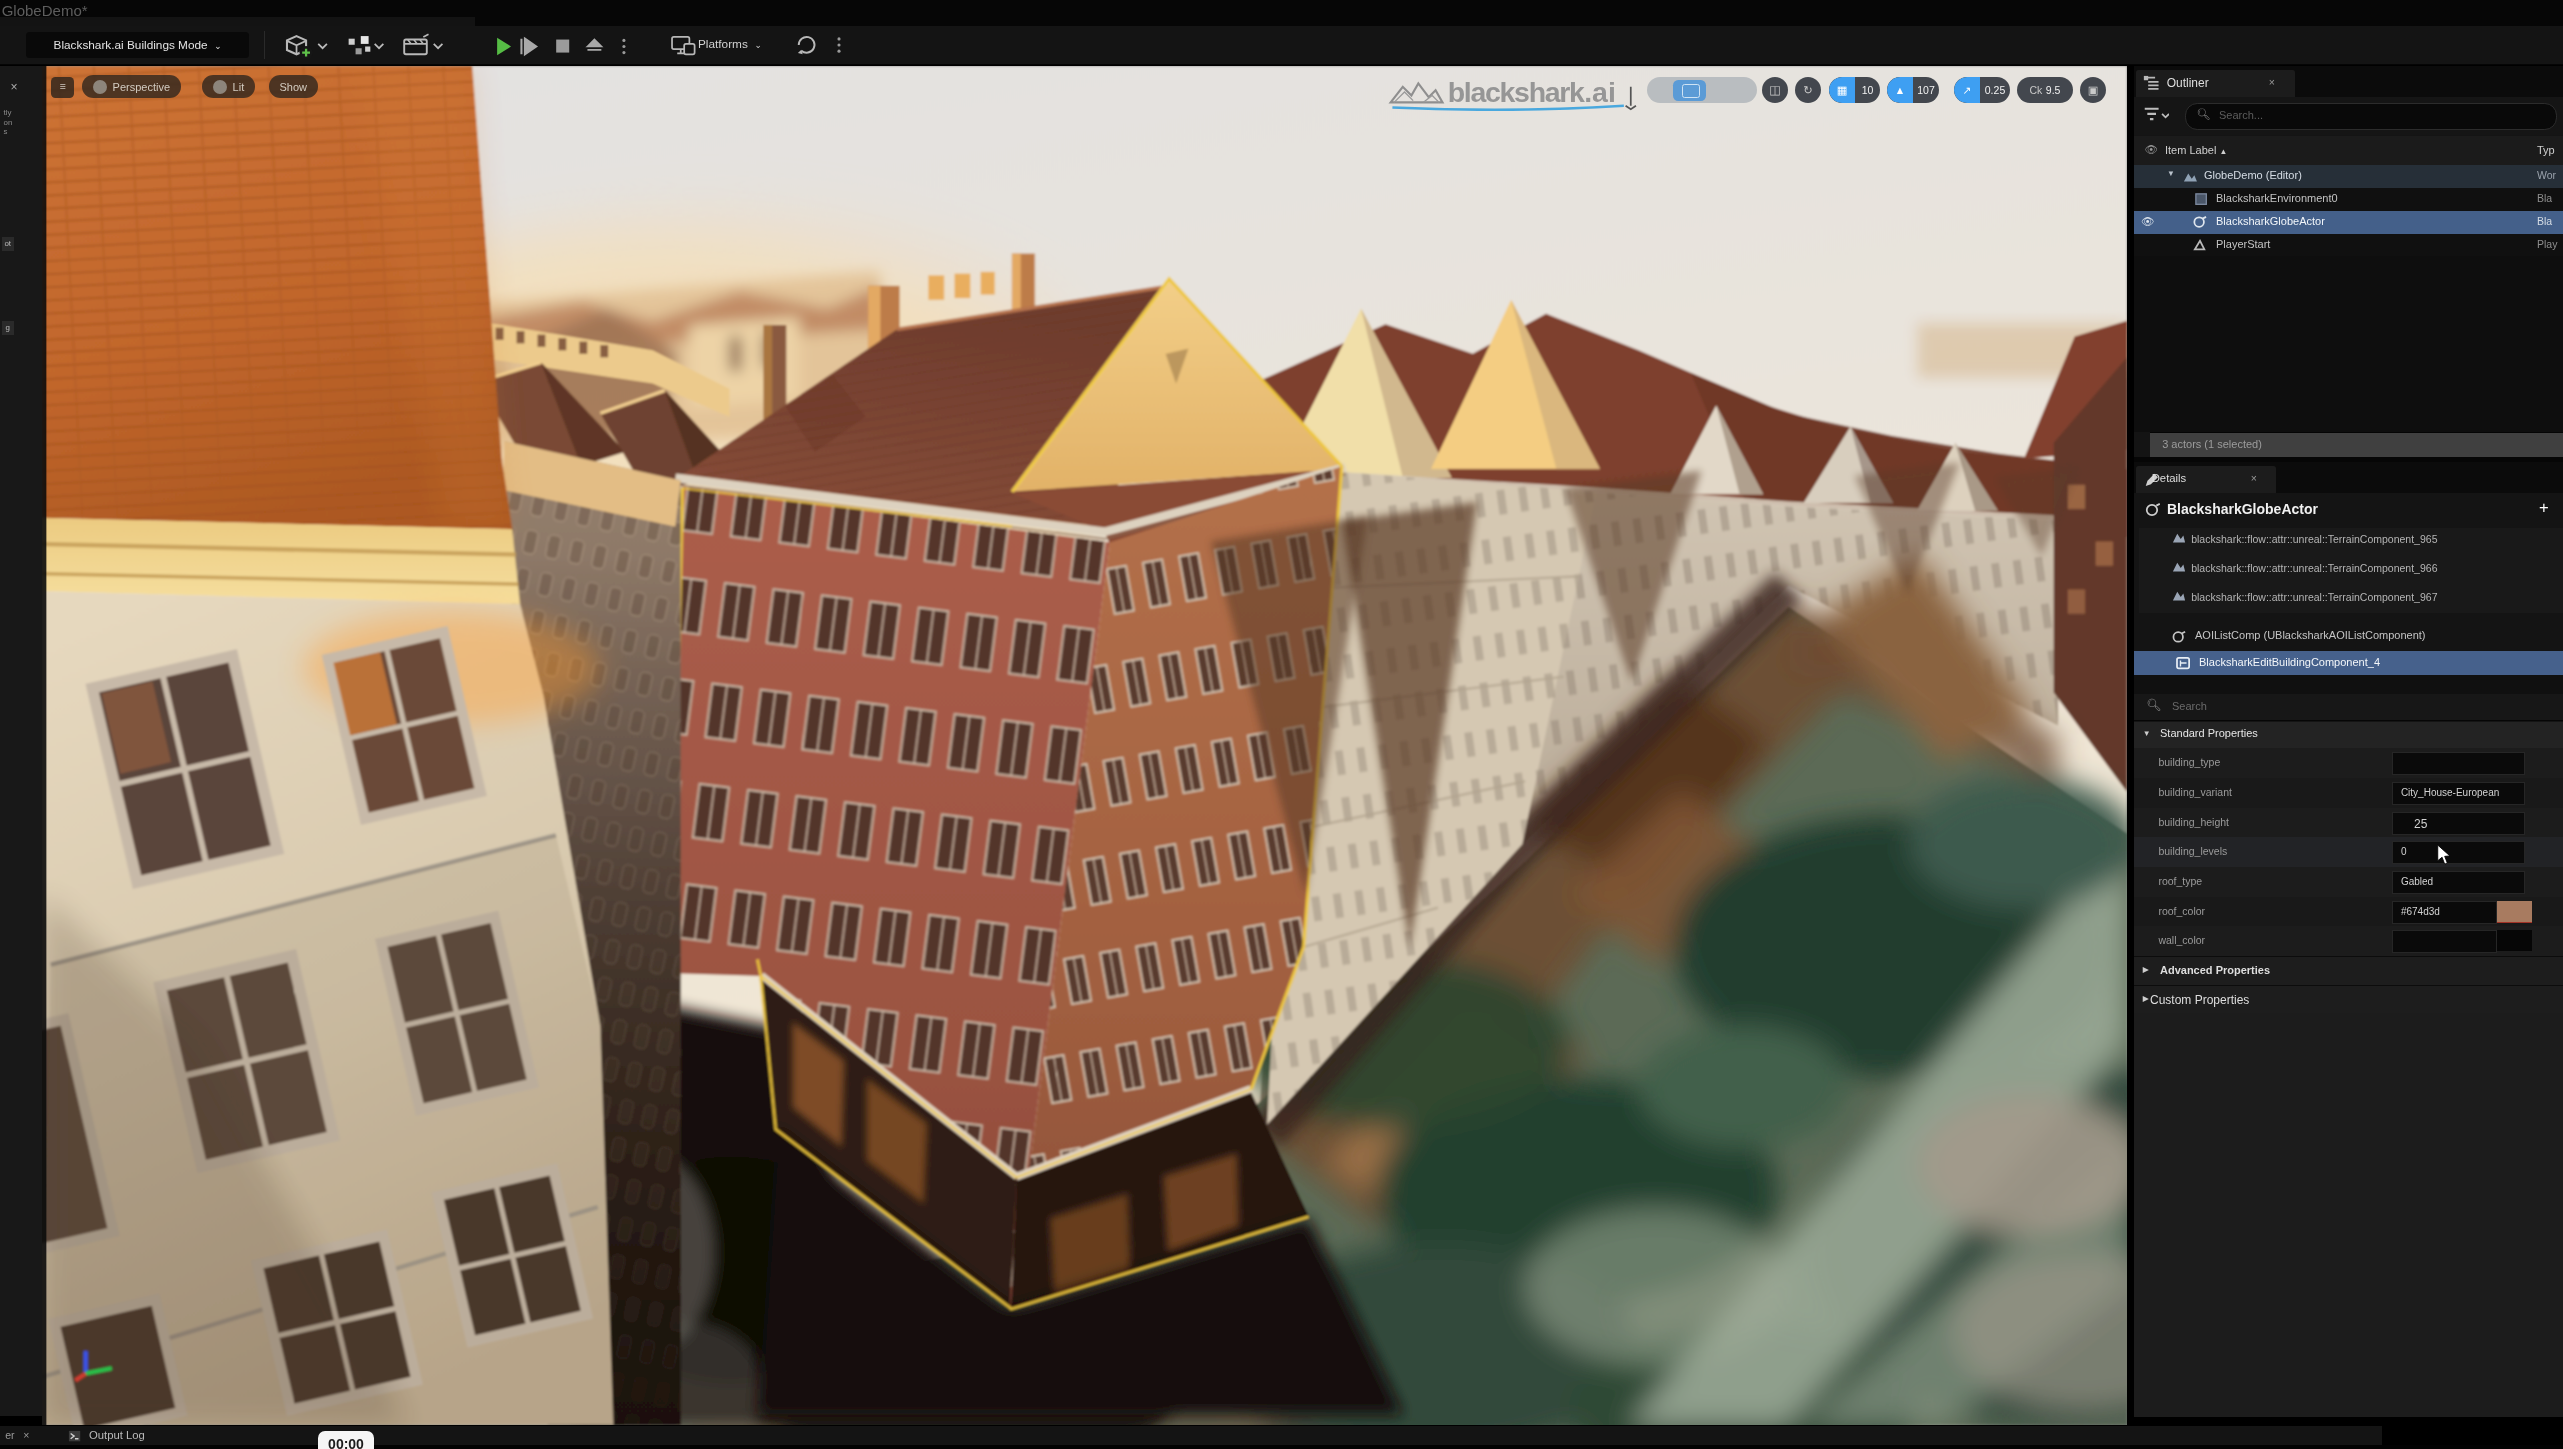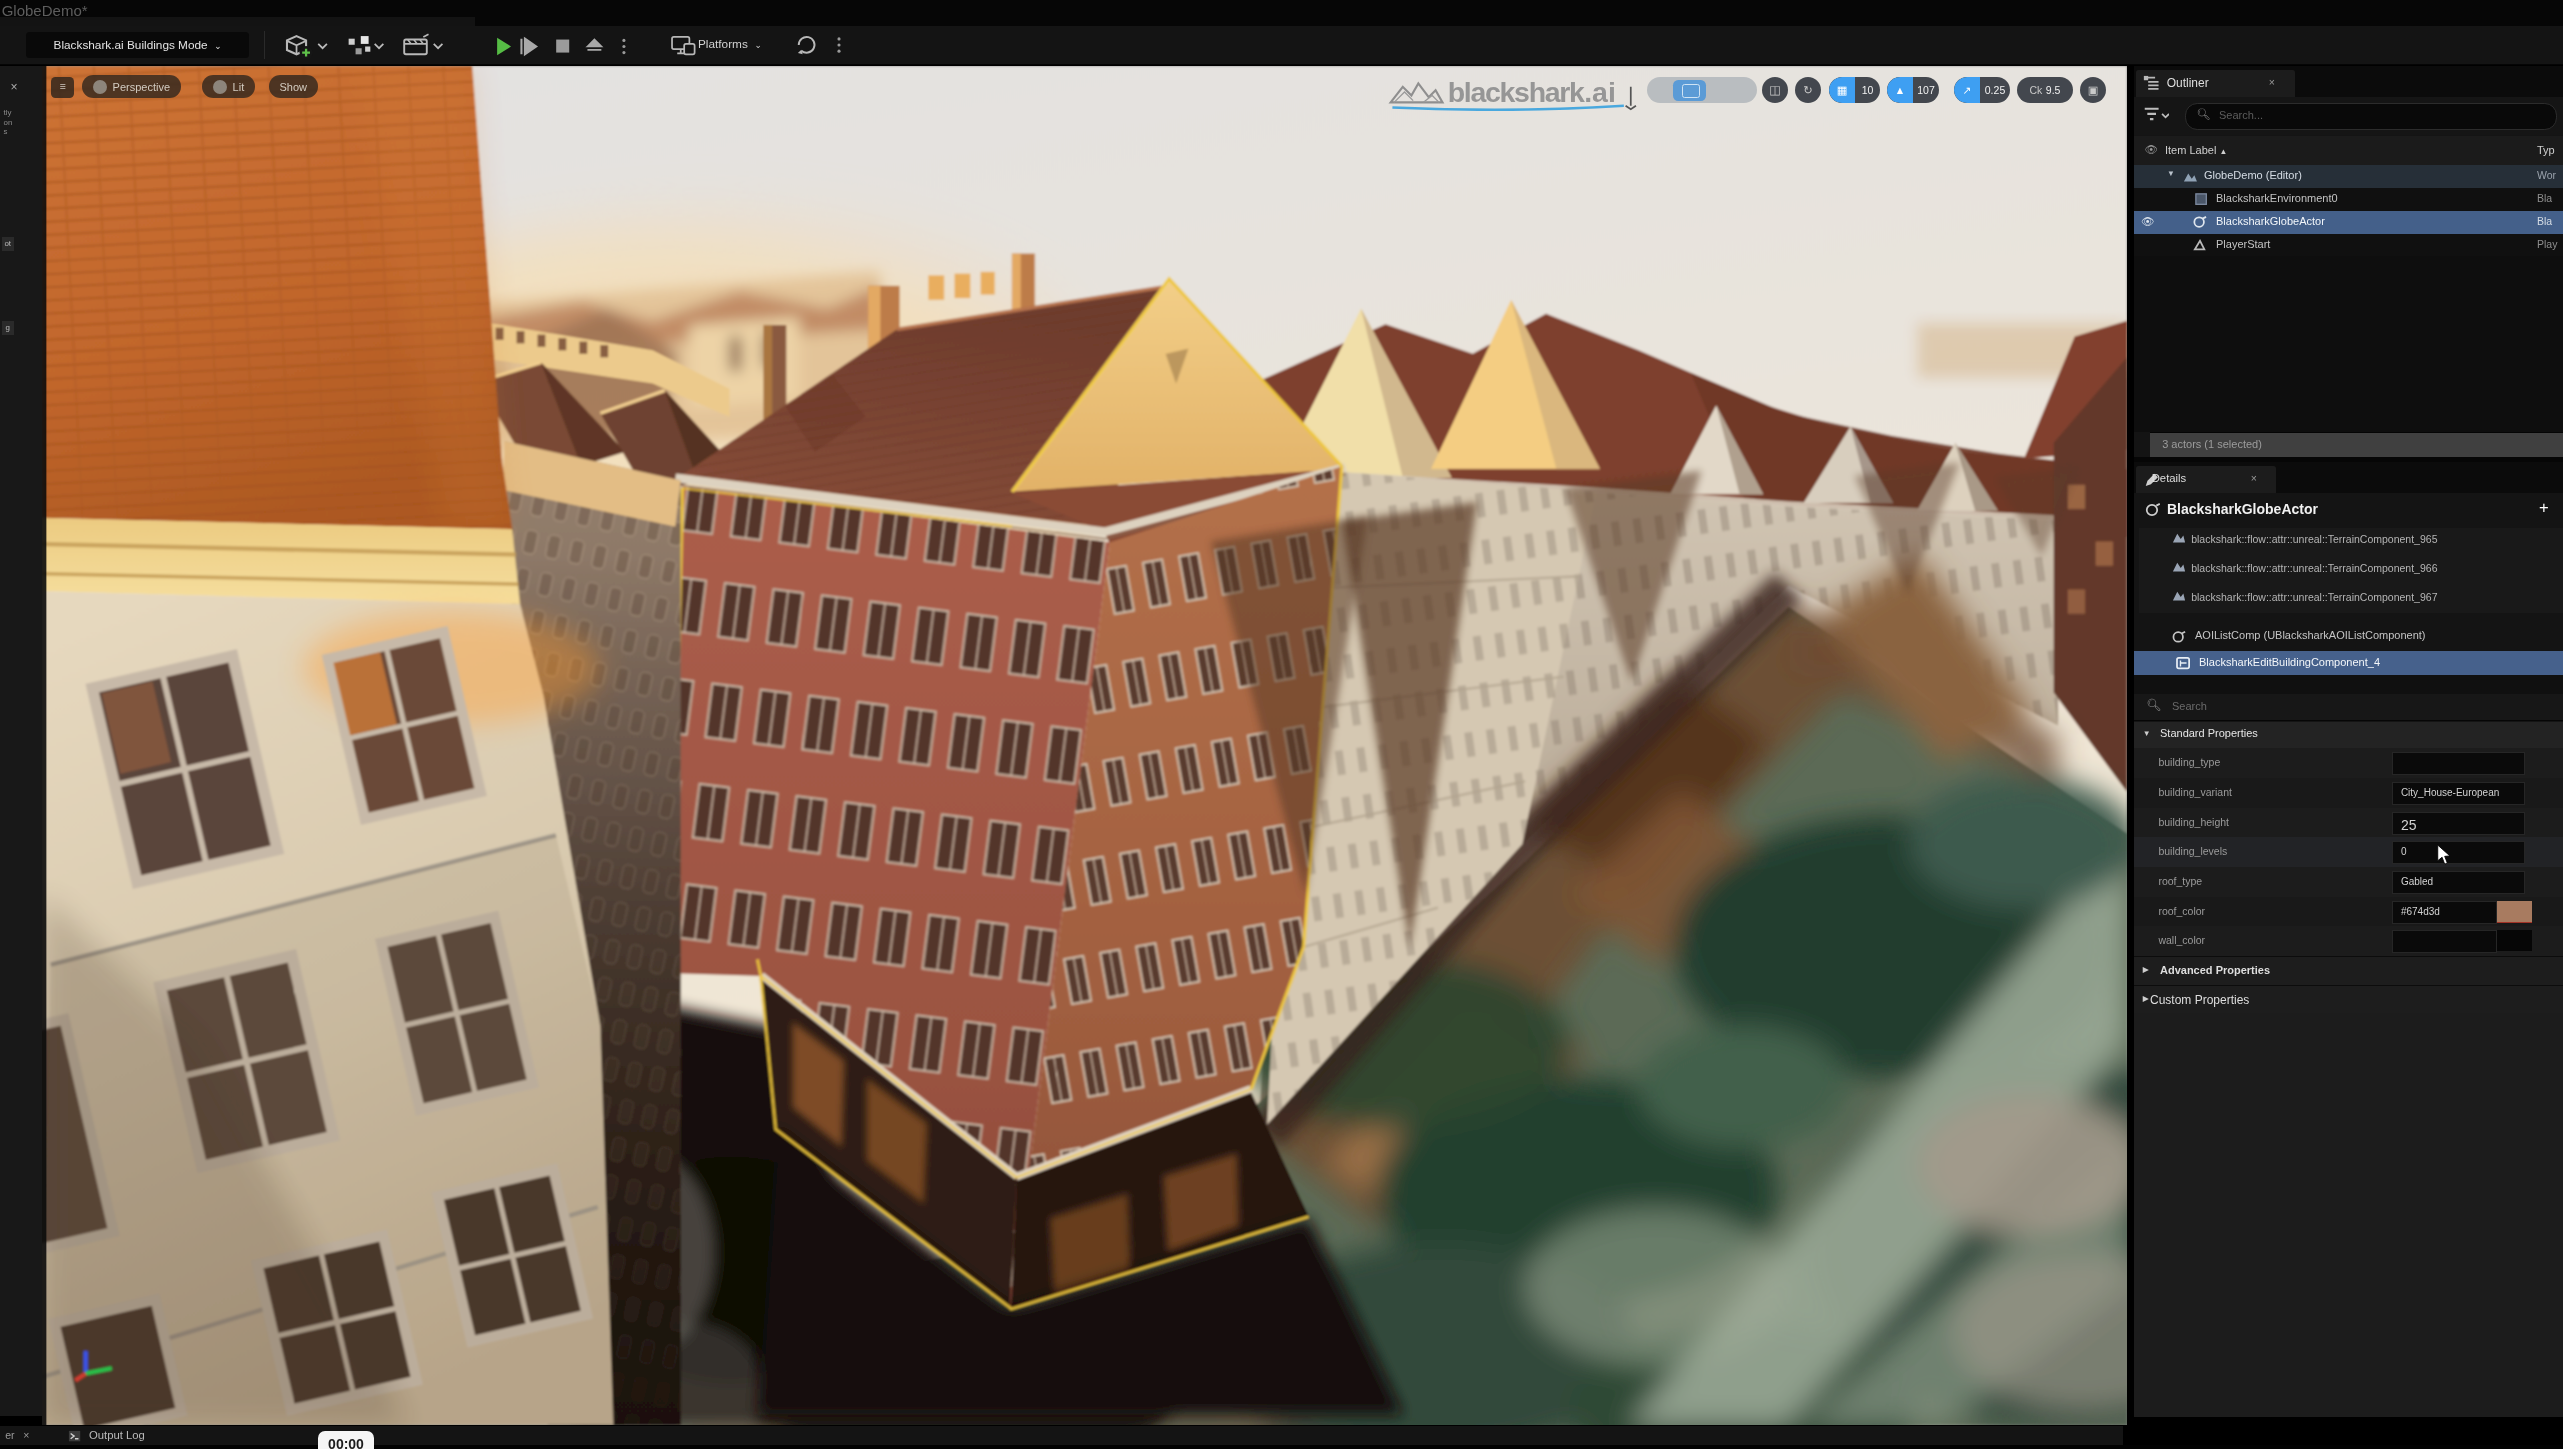--- a/index.html
+++ b/index.html
@@ -7,21 +7,21 @@
   .abs{position:absolute;}
   #titlebar{left:0;top:0;width:2563px;height:26px;background:#060606;}
   #titlebar .t{position:absolute;left:1.7px;top:1.7px;color:#5e5e5e;font-size:15px;}
   #titlebar .band{position:absolute;left:0;top:16.6px;width:475px;height:9.6px;background:#131313;}
   #toolbar{left:0;top:26px;width:2563px;height:38px;background:#141414;border-bottom:1.7px solid #050505;}
   #modebtn{position:absolute;left:26px;top:6.1px;width:223px;height:26px;background:#090909;border-radius:3.5px;
     color:#e3e3e3;font-size:11.8px;line-height:26px;text-align:center;}
   #leftbar{left:0;top:66px;width:42px;height:1350px;background:#181818;color:#9a9a9a;}
   #viewport{left:42px;top:66px;width:2085px;height:1359px;background:#888;}
   #rightpanel{left:2134px;top:66px;width:429px;height:1350px;background:#141414;}
-  #bottombar{left:0;top:1426px;width:2123px;height:19px;background:#141414;}
+  #bottombar{left:0;top:1426px;width:2382px;height:19px;background:#141414;}
   #blackstrip{left:0;top:1445px;width:2563px;height:5.2px;background:#020202;}
   .pill{position:absolute;background:rgba(42,36,30,0.78);border-radius:11.3px;color:#d3ccc2;
     font-size:11px;height:23px;display:flex;align-items:center;padding:0 10.5px;gap:6.1px;}
   .vpbadge{position:absolute;display:flex;align-items:center;border-radius:13px;height:26px;
     font-size:10.5px;color:#f2f2f2;overflow:hidden;}
 </style>
 </head>
 <body>
 <div class="abs" id="titlebar">
     <span class="t">GlobeDemo*</span>
@@ -580,21 +580,21 @@
       </div>
       <div class="abs" style="left:0;top:712px;width:429px;height:30px;background:#191919">
         <span style="position:absolute;left:24.4px;top:7.9px;color:#9b9b9b;font-size:10.5px">building_variant</span>
         <div style="position:absolute;left:258px;top:4.4px;width:131px;height:21px;background:#0a0a0a;border:0.9px solid #262626">
           <span style="position:absolute;left:7.9px;top:3.5px;color:#d2d2d2;font-size:10px;white-space:nowrap">City_House-European</span>
         </div>
       </div>
       <div class="abs" style="left:0;top:742px;width:429px;height:30px;background:#1c1c1c">
         <span style="position:absolute;left:24.4px;top:7.9px;color:#9b9b9b;font-size:10.5px">building_height</span>
         <div style="position:absolute;left:258px;top:4.4px;width:131px;height:21px;background:#0a0a0a;border:0.9px solid #262626">
-          <span style="position:absolute;left:8px;top:3.5px;color:#d2d2d2;font-size:14px;white-space:nowrap">25</span>
+          <span style="position:absolute;left:21px;top:3.5px;color:#d2d2d2;font-size:12px;white-space:nowrap">25</span>
         </div>
       </div>
       <div class="abs" style="left:0;top:771px;width:429px;height:30px;background:#222326">
         <span style="position:absolute;left:24.4px;top:7.9px;color:#9b9b9b;font-size:10.5px">building_levels</span>
         <div style="position:absolute;left:258px;top:4.4px;width:131px;height:21px;background:#0a0a0a;border:0.9px solid #262626">
           <span style="position:absolute;left:7.9px;top:3.5px;color:#d2d2d2;font-size:10px;white-space:nowrap">0</span>
         </div>
       </div>
       <div class="abs" style="left:0;top:801px;width:429px;height:30px;background:#1c1c1c">
         <span style="position:absolute;left:24.4px;top:7.9px;color:#9b9b9b;font-size:10.5px">roof_type</span>

